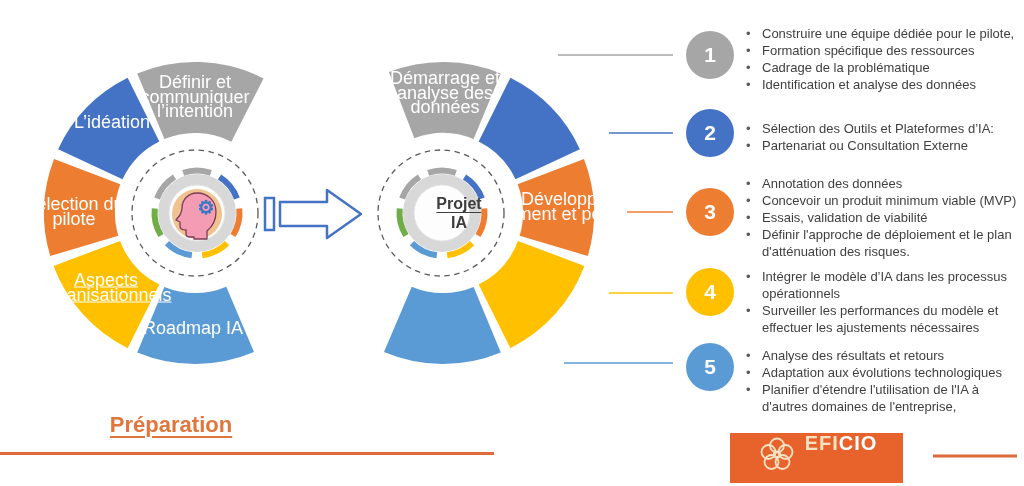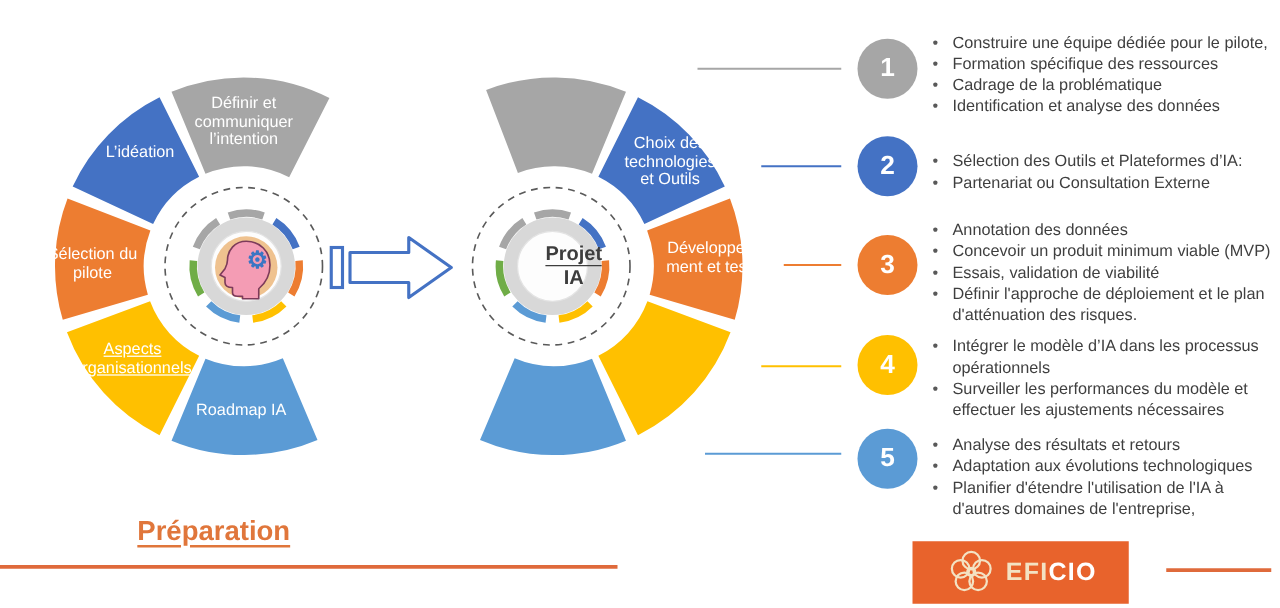--- a/index.html
+++ b/index.html
@@ -1,21 +1,21 @@
 <!DOCTYPE html>
 <html><head>
 <meta charset="utf-8">
 <style>
   html,body{margin:0;padding:0;background:#fff;}
   .canvas{position:relative;width:1024px;height:486px;background:#fff;overflow:hidden;
           font-family:"Liberation Sans",sans-serif;}
   svg.layer{position:absolute;left:0;top:0;}
 
   
-  .wlabel{position:absolute;transform:translate(-50%,-50%);color:#fff;font-size:13px;
+  .wlabel{position:absolute;transform:translate(-50%,-50%);color:#fff;font-size:18px;
           line-height:14.5px;text-align:center;white-space:pre-line;}
   .wlabel.u{text-decoration:underline;}
 
   
   .center-text{position:absolute;left:442px;top:213px;transform:translate(-50%,-50%);
                text-align:center;color:#3d3d3d;font-weight:bold;font-size:16px;line-height:19px;margin-left:17px;}
   .center-text .u2{border-bottom:1.5px solid #3d3d3d;display:inline-block;line-height:17px;}
   .center-text span{display:block;}
 
   
@@ -29,21 +29,21 @@
   ul.bullets li{position:relative;padding-left:20px;white-space:pre-line;}
   ul.bullets li::before{content:"\2022";position:absolute;left:4px;color:#595959;}
 
   
   .wheel-title{position:absolute;top:412px;text-align:center;font-size:22px;font-weight:bold;
                color:#E0763B;text-decoration:underline;text-decoration-thickness:2px;
                text-underline-offset:4px;}
 
   
   .logo{position:absolute;left:730px;top:433px;width:173px;height:50px;background:#E8632C;
-        display:flex;align-items:center;justify-content:center;gap:7px;}
+        display:flex;justify-content:center;gap:7px;}
   .logo .wordmark{font-size:20px;font-weight:bold;letter-spacing:1px;line-height:20px;}
   .logo .efi{color:#F3E2C3;}
   .logo .cio{color:#ffffff;}
 </style>
 </head>
 <body>
 
 <div class="canvas">
 
   <svg id="bg" class="layer" width="1024" height="486">
@@ -107,25 +107,25 @@
   <div class="wlabel" style="left:195px;top:97px">Définir et
 communiquer
 l’intention</div>
   <div class="wlabel" style="left:112px;top:122px">L’idéation</div>
   <div class="wlabel" style="left:74px;top:211px">Sélection du
 pilote</div>
   <div class="wlabel u" style="left:106px;top:287px">Aspects
 organisationnels</div>
   <div class="wlabel" style="left:193px;top:328px">Roadmap IA</div>
 
-  <div class="wlabel" style="left:536px;top:129px">Choix des
-technologies
-et Outils</div>
+  <div class="wlabel" style="left:445px;top:93px">Démarrage et
+analyse des
+données</div>
   <div class="wlabel" style="left:567px;top:206px">Développe-
-ment et test</div>
+ment et pour</div>
 
   <div class="center-text">
     <span class="u2">Projet</span>
     <span>IA</span>
   </div>
 
   <div class="step-circle" style="top: 31px; background: rgb(166, 166, 166);">1</div>
   <div class="step-circle" style="top: 109px; background: rgb(68, 114, 196);">2</div>
   <div class="step-circle" style="top: 188px; background: rgb(237, 125, 49);">3</div>
   <div class="step-circle" style="top: 268px; background: rgb(255, 192, 0);">4</div>

